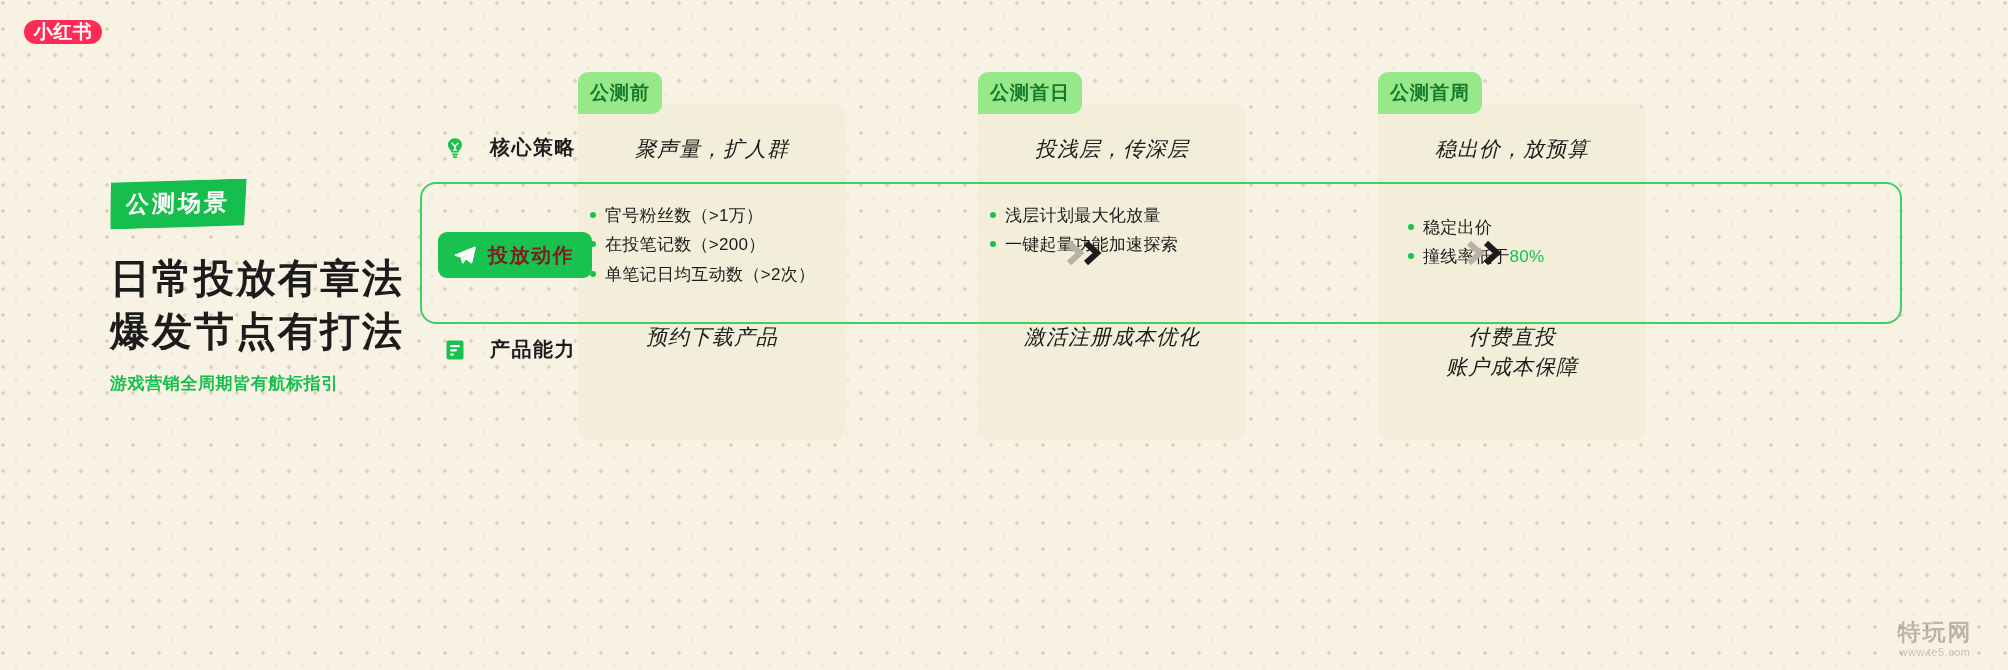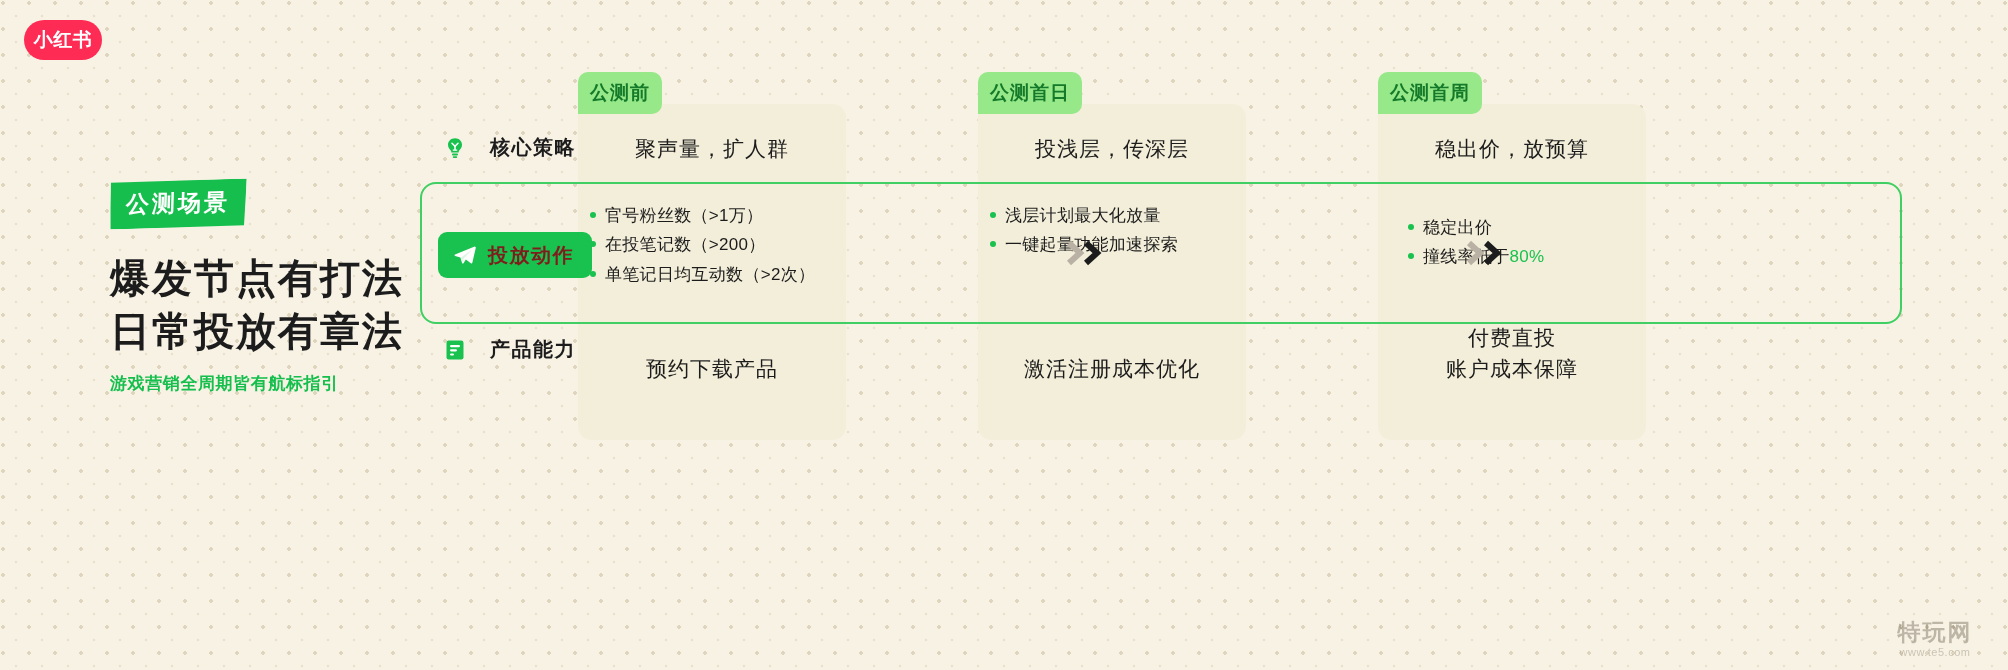--- a/index.html
+++ b/index.html
@@ -29,21 +29,21 @@
     background-size: 26px 26px, 26px 26px;
     background-position: 0 0, 13px 13px;
   }
 
   
   #logo {
     position: absolute;
     left: 24px;
     top: 20px;
     width: 78px;
-    height: 40px;
+    height: 24px;
     background: #fe2c55;
     border-radius: 20px;
     display: flex;
     align-items: center;
     justify-content: center;
   }
   #logo .logo-text {
     color: #ffffff;
     font-size: 19px;
     font-weight: bold;
@@ -183,23 +183,24 @@
     height: 142px;
     border: 2px solid #3fcf62;
     border-radius: 16px;
   }
 
   
   .cell {
     position: absolute;
     width: 268px;
     display: flex;
-    align-items: flex-end;
+    align-items: flex-start;
     justify-content: center;
     text-align: center;
+    font-style: italic;
   }
   .cell .cell-text {
     color: #1c1c1c;
     font-size: 21px;
     letter-spacing: 1px;
     line-height: 1.45;
   }
   .cell.c0 { left: 148px; }
   .cell.c1 { left: 548px; }
   .cell.c2 { left: 948px; }
@@ -281,22 +282,22 @@
 
 <div id="stage">
 
   <div id="logo">
     <span class="logo-text">小红书</span>
   </div>
 
   <div id="left-block">
     <div id="scene-tag">公测场景</div>
     <div id="headline">
+      <div>日常投放有章法</div>
       <div>爆发节点有打法</div>
-      <div>日常投放有章法</div>
     </div>
     <div id="subline">游戏营销全周期皆有航标指引</div>
   </div>
 
   <div id="grid">
 
     <div class="col-panel c0"></div>
     <div class="col-panel c1"></div>
     <div class="col-panel c2"></div>
 

